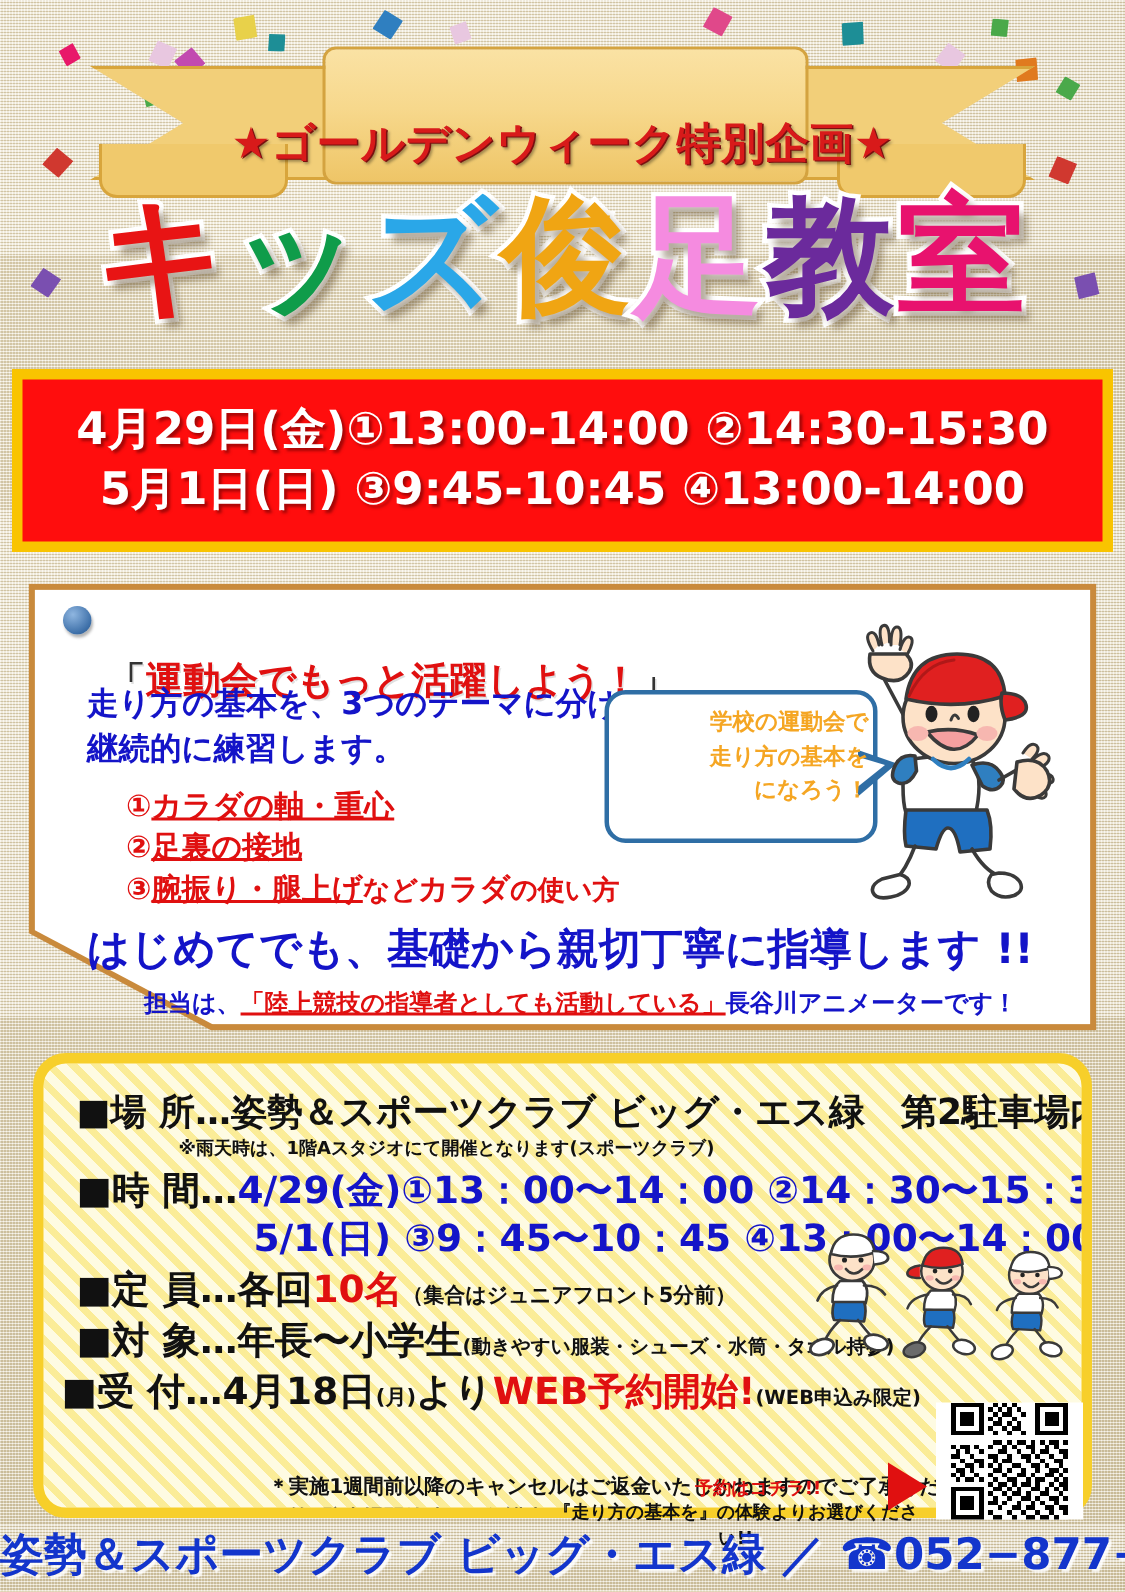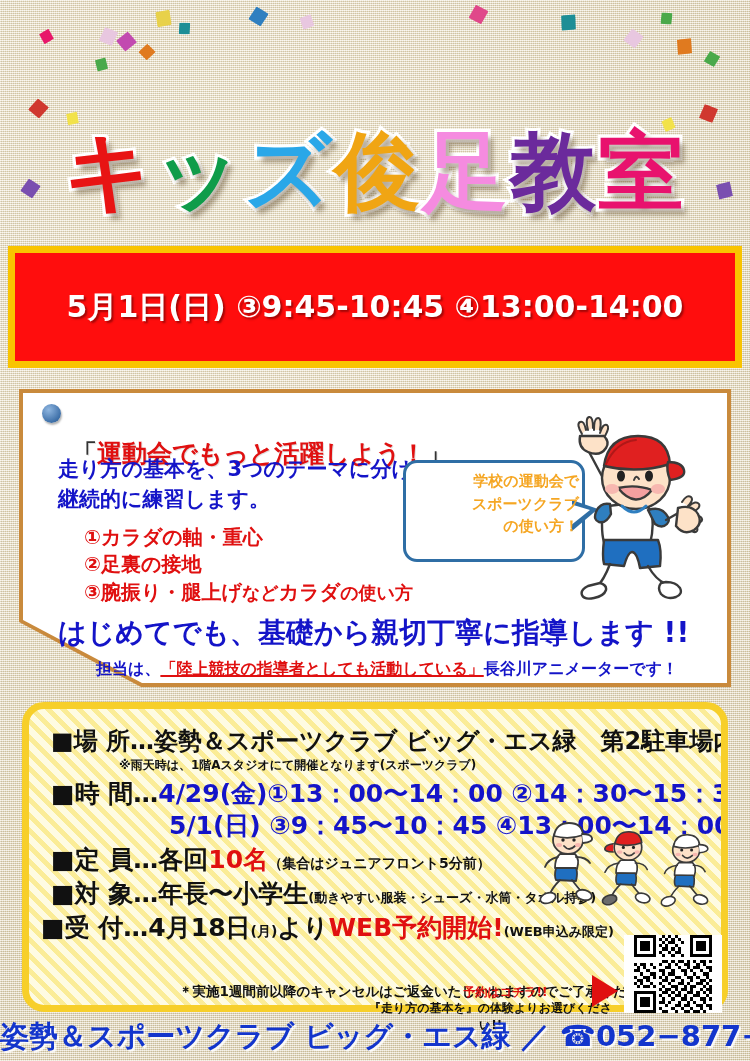--- a/index.html
+++ b/index.html
@@ -74,21 +74,21 @@
     font-family:"DejaVu Sans","Liberation Sans",sans-serif;
     text-shadow:1px 1px 0 rgba(0,0,0,.12);margin-top:29px;}
   .ph1 .q{color:#333;}
   .ph2{position:absolute;left:58px;top:455px;font-size:21px;font-weight:bold;
     color:#1414c8;line-height:1.42;white-space:nowrap;
     font-family:"DejaVu Sans","Liberation Sans",sans-serif;}
   .plist{position:absolute;left:84px;top:524px;font-size:20px;font-weight:bold;
     color:#e01010;line-height:1.37;white-space:nowrap;
     font-family:"DejaVu Sans","Liberation Sans",sans-serif;}
   .plist .sm{font-size:18px;}
-  .plist .u{text-decoration-thickness:2px;}
+  .plist .u{text-decoration:underline;text-decoration-thickness:2px;}
   .ph3{position:absolute;left:58px;top:614px;font-size:28px;font-weight:bold;
     color:#1414c8;white-space:nowrap;
     font-family:"DejaVu Sans","Liberation Sans",sans-serif;}
   .ph4{position:absolute;left:96px;top:659px;font-size:16px;font-weight:bold;
     color:#1414c8;white-space:nowrap;
     font-family:"DejaVu Sans","Liberation Sans",sans-serif;}
   .ph4 .red{color:#e01010;text-decoration:underline;text-decoration-thickness:2px;}
 
   
   .bubble{position:absolute;left:403px;top:460px;width:176px;height:96px;
@@ -200,24 +200,33 @@
   <div class="confetti" style="left:22px;top:180px;transform:rotate(24deg);">
       <i style="background:#7a4fb0"></i>
     </div>
   <div class="confetti" style="left:716px;top:182px;transform:rotate(-24deg);">
       <i style="background:#7a4fb0"></i>
     </div>
   <div class="confetti" style="left:40px;top:30px;transform:rotate(-40deg);width:13px;height:13px;">
       <i style="background:#e8186a"></i>
     </div>
 
+  <div class="banner-wrap">
+    <div class="tail l"></div>
+    <div class="tail r"></div>
+    <div class="fold l"></div>
+    <div class="fold r"></div>
+    <div class="banner-core"></div>
+    <div class="banner-text">★ゴールデンウィーク特別企画★</div>
+  </div>
 
   <div class="title" id="main-title"><span style="color: rgb(232, 20, 20);">キ</span><span style="color: rgb(15, 156, 74);">ッ</span><span style="color: rgb(42, 167, 232);">ズ</span><span style="color: rgb(240, 165, 19);">俊</span><span style="color: rgb(245, 139, 224);">足</span><span style="color: rgb(107, 42, 156);">教</span><span style="color: rgb(232, 18, 110);">室</span></div>
 
   <div class="datebar">
+    <div>4月29日(金)①13:00-14:00  ②14:30-15:30</div>
     <div>5月1日(日) ③9:45-10:45  ④13:00-14:00</div>
   </div>
 
   <div class="panel-border"></div>
   <div class="panel-inner"></div>
   <div class="pin"></div>
 
   <div class="ph1"><span class="q">「</span><span>運動会でもっと活躍しよう！</span><span class="q">」</span></div>
 
   <div class="ph2">
@@ -232,22 +241,22 @@
   </div>
 
   <div class="ph3">はじめてでも、基礎から親切丁寧に指導します !!</div>
   <div class="ph4"><span>担当は、</span><span class="red">「陸上競技の指導者としても活動している」</span><span>長谷川アニメーターです！</span></div>
 
   <div class="bubble"></div>
   <div class="bubble-tail"></div>
   <div class="bubble-tail2"></div>
   <div class="bubble-text">
     <div>学校の運動会で</div>
-    <div>スポーツクラブ</div>
-    <div>の使い方！</div>
+    <div>走り方の基本を</div>
+    <div>になろう！</div>
   </div>
 
   <svg class="kid" viewBox="0 0 170 190">
     <g fill="none" stroke="#3a3a3a" stroke-width="2.4" stroke-linecap="round" stroke-linejoin="round">
 
       <path d="M56 70 L40 40" stroke="#3a3a3a"></path>
       <path d="M34 24 q-6 -10 -2 -12 q4 -2 6 8 M40 20 q-3 -12 1 -13 q4 -1 4 11 M46 20 q0 -12 4 -12 q4 0 2 12 M52 23 q3 -10 7 -8 q3 2 -2 11" fill="#fde2c8" stroke="#3a3a3a" stroke-width="2"></path>
       <path d="M32 26 q-2 12 8 16 q12 5 18 -4 q4 -6 -2 -12 z" fill="#fde2c8"></path>
 
       <path d="M60 96 q-6 6 -6 18 q0 12 2 18 l46 2 q4 -16 2 -28 q-2 -10 -10 -14 z" fill="#ffffff"></path>

